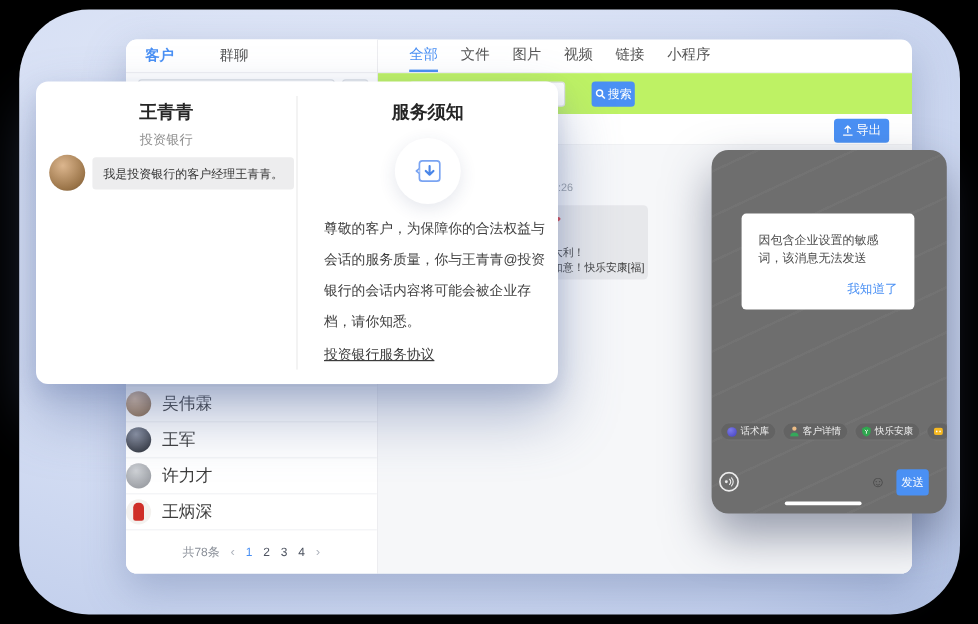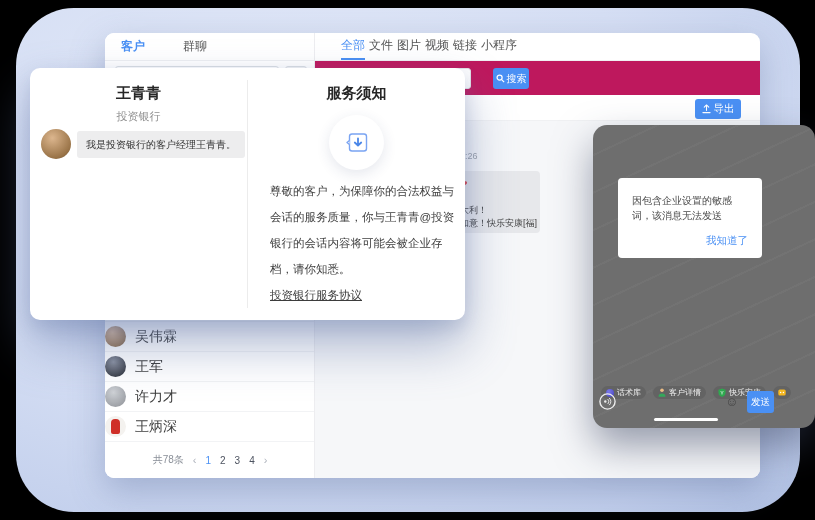--- a/index.html
+++ b/index.html
@@ -30,32 +30,32 @@
   .contact { display:flex; align-items:center; gap:9px; height:30px; 
     border-bottom:1px solid #f2f3f5; font-size:14px; color:#3c3c3c; cursor:pointer; }
   .avatar { width:21px; height:21px; border-radius:50%; flex:0 0 auto; }
   .av0 { background:radial-gradient(circle at 35% 30%, #d9b694, #7a5c3e); }
   .av1 { background:radial-gradient(circle at 40% 28%, #8b919f, #23262e); }
   .av2 { background:radial-gradient(circle at 40% 30%, #cfd2d6, #8d9096); }
   .av3 { background:#f4f2ef; position:relative; }
   .av3::after { content:""; position:absolute; left:6px; top:3px; width:9px; height:15px;
     background:#cf2f28; border-radius:4px 4px 2px 2px; }
   .pagination { position:absolute; left:0; top:420px; width:210px; display:flex; align-items:center;
-    justify-content:center; gap:9px; font-size:10px; color:#8a8f98; }
+    justify-content:flex-start; gap:9px; font-size:10px; color:#8a8f98;padding-left:47px; }
   .pg-num { color:#4d5360; cursor:pointer; }
   .pg-num.active { color:#4a90f4; }
   .pg-arrow { color:#aeb3bc; cursor:pointer; font-size:11px; }
 
   
   .content { position:absolute; left:210px; top:0; width:445px; height:445px; border-radius:0 9px 9px 0; }
-  .content-tabs { display:flex; align-items:stretch; gap:4px; height:28px; padding-left:26px;
+  .content-tabs { display:flex; align-items:stretch; gap:19px; height:28px; padding-left:26px;
     border-bottom:1px solid #f0f1f3; font-size:12px; color:#555; }
   .ctab { display:flex; align-items:center; cursor:pointer; border-bottom:2px solid transparent; }
   .ctab.active { color:#4a90f4; border-bottom-color:#4a90f4; }
-  .content-search { position:absolute; left:0; top:28px; width:445px; height:34px; background:#be185d; }
+  .content-search { position:absolute; left:0; top:28px; width:445px; height:34px; background:#bef264; }
   .main-search-input { position:absolute; left:26px; top:7px; width:130px; height:21px;
     border:1px solid #e2e4e8; border-radius:3px; background:#fff; }
   .main-search-btn { position:absolute; left:178px; top:7px; width:36px; height:21px; background:#4a90f4;
     border-radius:3px; color:#fff; font-size:10px; display:flex; align-items:center; justify-content:center; gap:2px; cursor:pointer; }
   .export-btn { position:absolute; left:380px; top:66px; width:46px; height:20px; background:#4a90f4; border:0;
     border-radius:3px; color:#fff; font-size:10.5px; display:flex; align-items:center; justify-content:center; gap:3px; cursor:pointer; }
   .chat-area { position:absolute; left:0; top:87px; width:445px; height:358px; background:#f6f7f9;
     border-top:1px solid #f0f1f3; border-radius:0 0 9px 0; }
   .chat-time { position:absolute; left:140px; top:30px; font-size:9px; color:#9aa0a8; }
   .chat-bubble { position:absolute; left:85px; top:50px; width:140px; height:62px; background:#e7e8eb;
@@ -75,28 +75,28 @@
     padding:0 9px; font-size:10px; color:#333; display:flex; align-items:center; white-space:nowrap; }
   .divider-v { position:absolute; left:217px; top:12px; bottom:12px; width:1px; background:#ececec; }
   .col-right { position:absolute; left:218px; top:0; width:217px; height:252px; }
   .notice-title { position:absolute; left:0; top:16px; width:217px; text-align:center; font-size:15px; font-weight:bold; color:#262626; }
   .notice-icon-wrap { position:absolute; left:81px; top:47px; width:55px; height:55px; border-radius:50%; background:#fff;
     box-shadow:0 4px 14px rgba(40,60,110,.12); display:flex; align-items:center; justify-content:center; }
   .notice-body { position:absolute; left:22px; top:110px; width:186px; font-size:11.5px; line-height:26px; color:#404040; }
   .notice-link { position:absolute; left:22px; top:220px; font-size:11.5px; color:#3d3d3d; text-decoration:underline; cursor:pointer; }
 
   
-  .phone { position:absolute; left:577px; top:117px; width:222px; height:303px; background:#6e6e6e; border-radius:14px;
+  .phone { position:absolute; left:577px; top:117px; width:196px; height:303px; background:#6e6e6e; border-radius:14px;
     box-shadow:0 18px 38px rgba(55,65,95,.5); overflow:hidden; }
   .phone::before { content:""; position:absolute; inset:0;
     background:repeating-linear-gradient(-25deg, rgba(255,255,255,.03) 0 2px, transparent 2px 34px); }
   .modal { position:absolute; left:25px; top:53px; width:144px; height:80px; background:#fff; border-radius:4px; }
   .modal-text { padding:15px 13px 0 14px; font-size:10px; line-height:15px; color:#4a4a4a; }
   .modal-confirm { position:absolute; right:14px; bottom:10px; font-size:10.5px; color:#4a90f4; cursor:pointer; }
-  .pills { position:absolute; left:7px; top:260px; width:172px; display:flex; gap:5px; }
+  .pills { position:absolute; left:7px; top:227px; width:172px; display:flex; gap:5px; }
   .pill { height:15px; border-radius:8px; background:#636363; border:1px solid rgba(255,255,255,.08);
     display:flex; align-items:center; gap:3px; padding:0 5px; font-size:8px; color:#f0f0f0; cursor:pointer; white-space:nowrap; }
   .dot-icon { width:8px; height:8px; border-radius:50%; display:inline-block; }
   .composer { position:absolute; left:5px; top:266px; width:176px; height:22px; }
   .voice-btn { position:absolute; left:1px; top:2px; width:17px; height:17px; cursor:pointer; }
   .phone-input { position:absolute; left:23px; top:0; width:122px; height:22px; background:#fff; border-radius:3px;
     font-size:9px; color:#555; display:flex; align-items:center; padding:0 20px 0 6px; cursor:text; }
   .caret { display:inline-block; width:1px; height:11px; background:#333; margin-left:1px; }
   .smiley { position:absolute; left:127px; top:3px; font-size:13px; line-height:15px; color:#444; cursor:pointer; }
   .send-btn { position:absolute; left:149px; top:0; width:27px; height:22px; background:#4a90f4; border:0; border-radius:3px;

